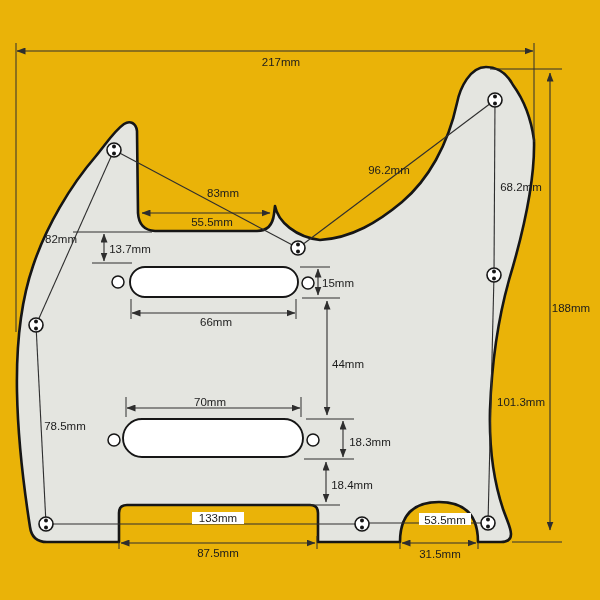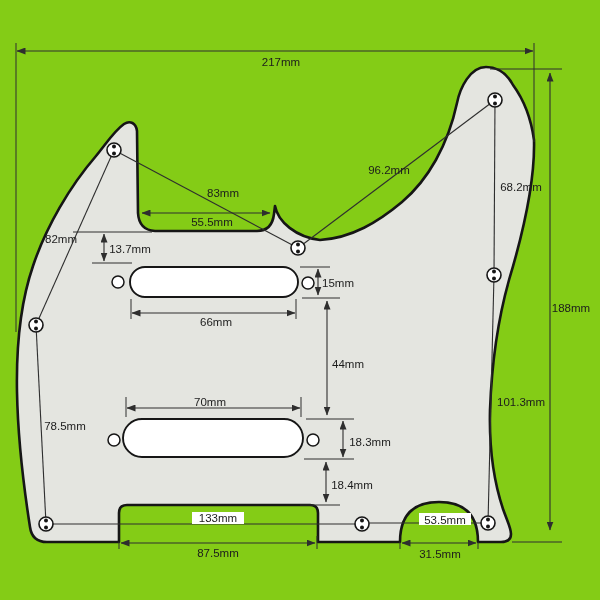--- a/index.html
+++ b/index.html
@@ -7,21 +7,21 @@
     padding: 0;
     width: 600px;
     height: 600px;
     background: #ffffff;
     font-family: "Liberation Sans", sans-serif;
   }
   .canvas {
     position: relative;
     width: 600px;
     height: 600px;
-    background: #84cc16;
+    background: #eab308;
   }
   svg { display: block; }
   .outline {
     fill: #e4e5e0;
     stroke: #161616;
     stroke-width: 2.6;
     stroke-linejoin: round;
   }
   .cutout {
     fill: #ffffff;

